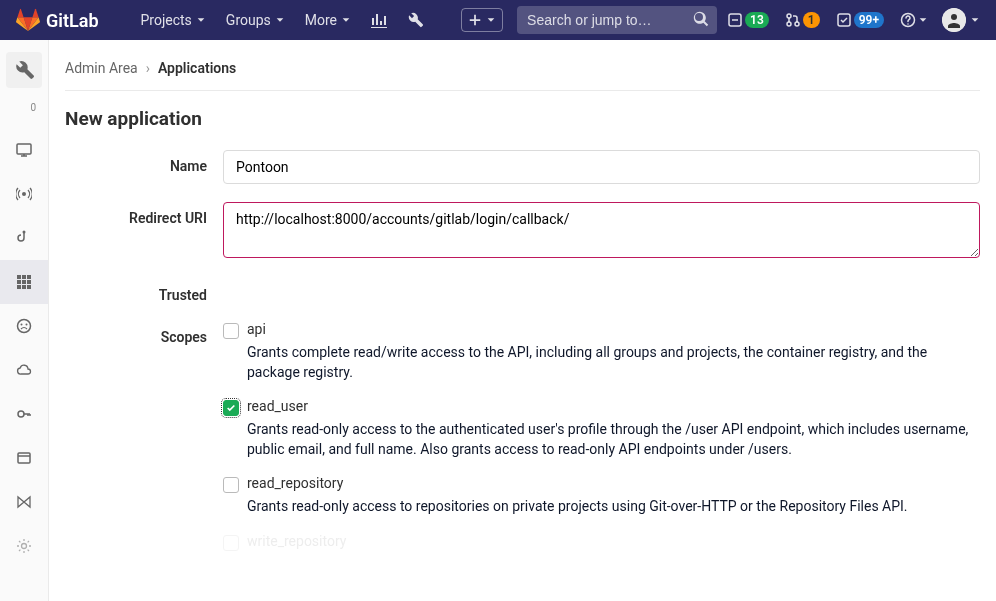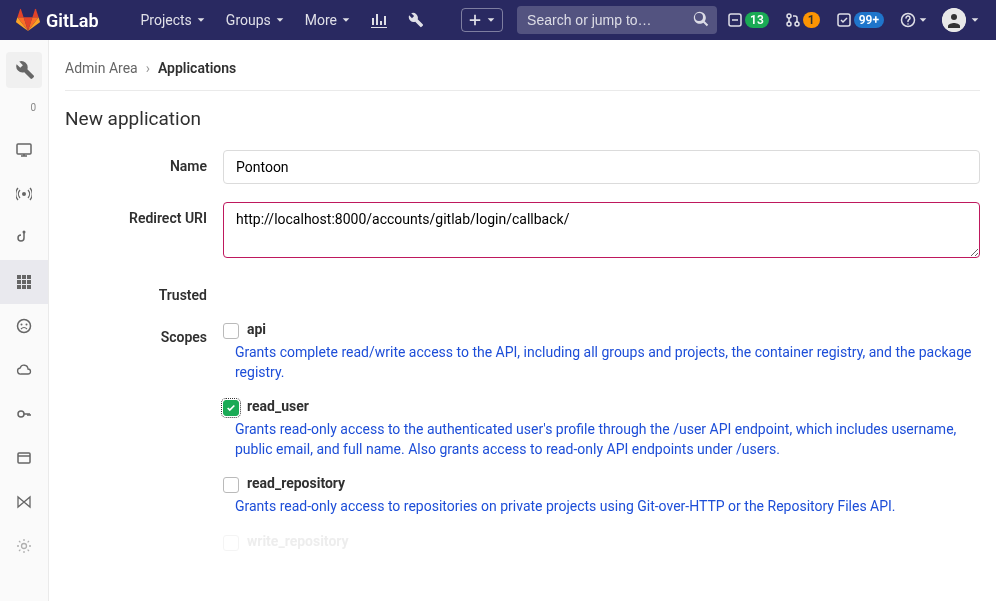--- a/index.html
+++ b/index.html
@@ -225,21 +225,21 @@
     .breadcrumb .sep {
       margin: 0 8px;
       color: #999;
     }
     .breadcrumb .current {
       color: #303030;
       font-weight: 600;
     }
     .page-title {
       font-size: 19px;
-      font-weight: 400;
+      font-weight: 700;
       margin-bottom: 20px;
     }
     .form-row {
       display: flex;
       margin-bottom: 18px;
     }
     .form-label {
       width: 158px;
       text-align: right;
       padding-right: 16px;
@@ -304,26 +304,26 @@
       color: #fff;
     }
     .scope-item {
       margin-bottom: 16px;
     }
     .scope-header {
       display: flex;
       align-items: flex-start;
     }
     .scope-name {
-      font-weight: 700;
+      font-weight: 400;
       color: #303030;
     }
     .scope-desc {
-      color: #1d4ed8;
-      margin-left: 12px;
+      color: #0f172a;
+      margin-left: 24px;
       margin-top: 4px;
       line-height: 1.4;
     }
     .scope-name.faded {
       color: #ccc;
     }
     .checkbox.faded {
       border-color: #e0e0e0;
     }
   </style>

